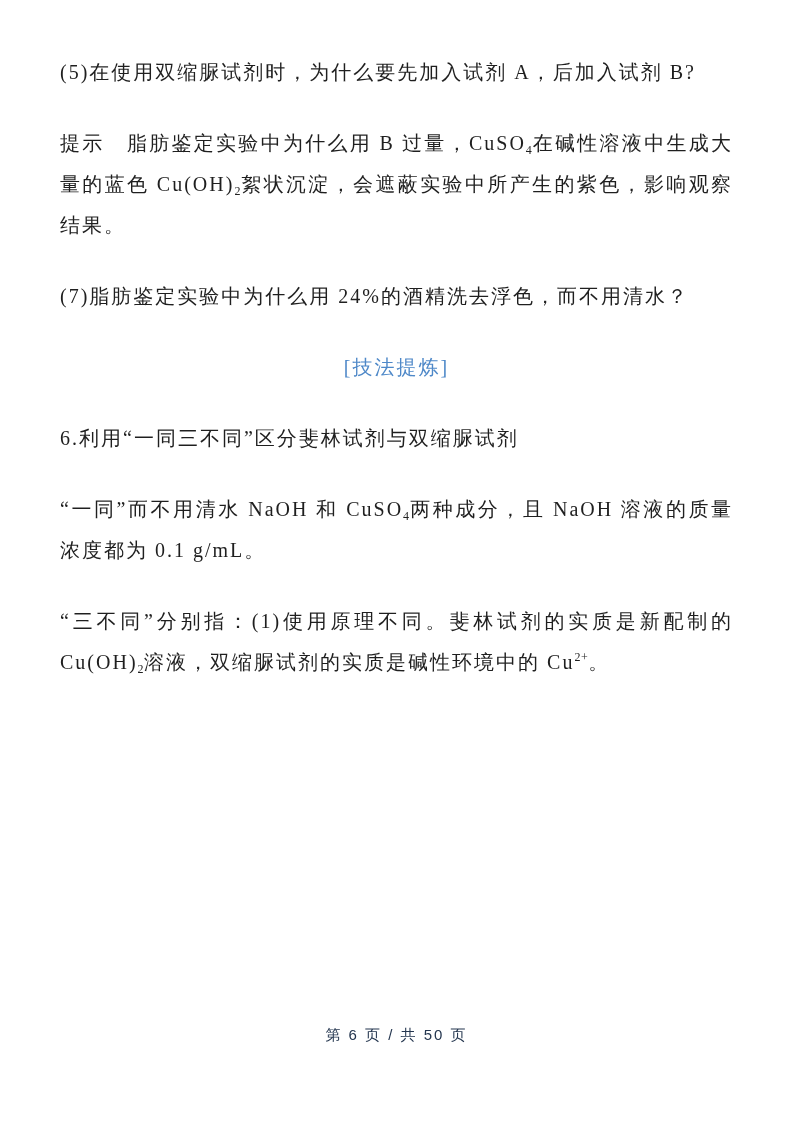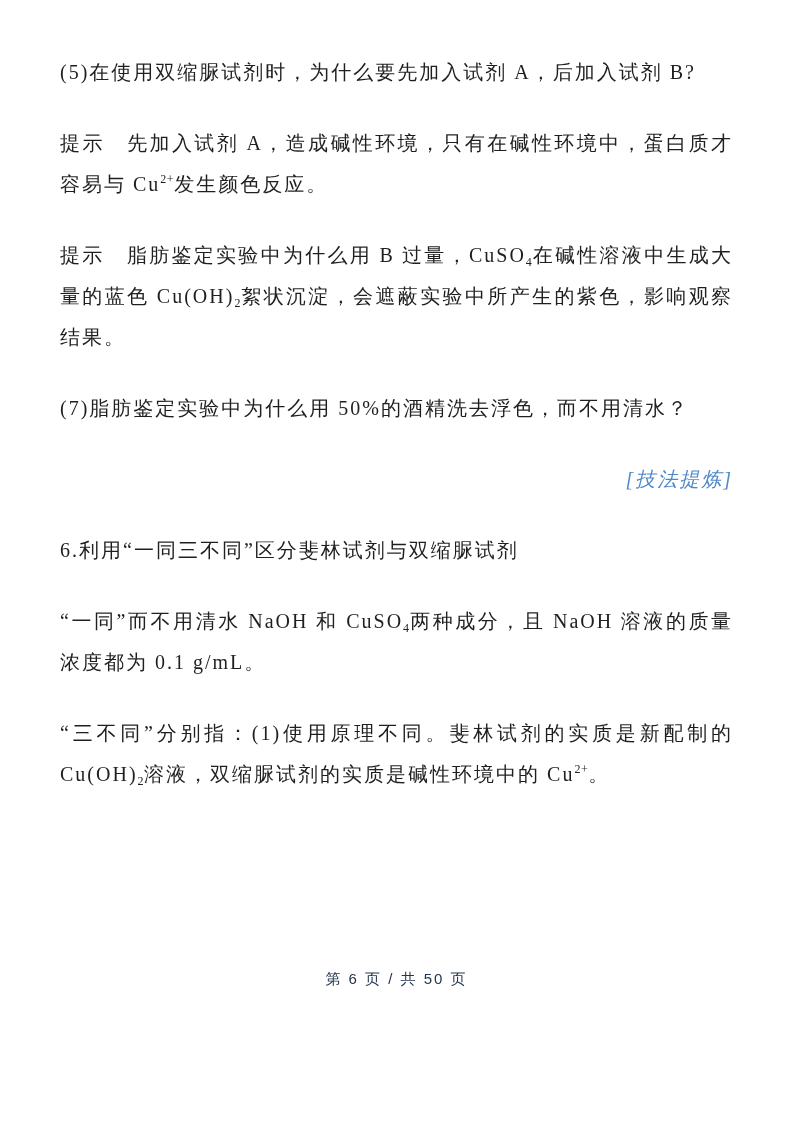--- a/index.html
+++ b/index.html
@@ -34,51 +34,49 @@
     margin: 0 0 30px 0;
     font-size: 20px;
     line-height: 41px;
     letter-spacing: 2px;
     color: var(--text-color);
     text-align: justify;
     text-justify: inter-ideograph;
   }
   .para.section-heading {
     color: var(--accent-blue);
-    text-align: right;
-    font-style: italic;
+    text-align: center;
   }
   .para sub, .para sup {
     font-size: 12px;
     line-height: 0;
     letter-spacing: 0.5px;
   }
   .para sub { vertical-align: -4px; }
   .para sup { vertical-align: 8px; }
   .footer {
     position: absolute;
-    top: 970px;
+    top: 1026px;
     left: 0;
     right: 0;
     text-align: center;
     font-family: "Liberation Sans", "DejaVu Sans", sans-serif;
     font-size: 15px;
     letter-spacing: 2px;
     color: var(--footer-color);
   }
 </style>
 </head>
 <body>
 
 <div class="page">
   <div class="content">
       <p class="para question"><span>(5)在使用双缩脲试剂时，为什么要先加入试剂 A，后加入试剂 B?</span></p>
-      <p class="para hint"><span>提示　先加入试剂 A，造成碱性环境，只有在碱性环境中，蛋白质才容易与 Cu</span><sup>2+</sup><span>发生颜色反应。</span></p>
       <p class="para hint"><span>提示　脂肪鉴定实验中为什么用 B 过量，CuSO</span><sub>4</sub><span>在碱性溶液中生成大量的蓝色 Cu(OH)</span><sub>2</sub><span>絮状沉淀，会遮蔽实验中所产生的紫色，影响观察结果。</span></p>
-      <p class="para question"><span>(7)脂肪鉴定实验中为什么用 50%的酒精洗去浮色，而不用清水？</span></p>
+      <p class="para question"><span>(7)脂肪鉴定实验中为什么用 24%的酒精洗去浮色，而不用清水？</span></p>
       <p class="para section-heading"><span>[技法提炼]</span></p>
       <p class="para numbered-point"><span>6.利用“一同三不同”区分斐林试剂与双缩脲试剂</span></p>
       <p class="para body"><span>“一同”而不用清水 NaOH 和 CuSO</span><sub>4</sub><span>两种成分，且 NaOH 溶液的质量浓度都为 0.1 g/mL。</span></p>
       <p class="para body"><span>“三不同”分别指：(1)使用原理不同。斐林试剂的实质是新配制的 Cu(OH)</span><sub>2</sub><span>溶液，双缩脲试剂的实质是碱性环境中的 Cu</span><sup>2+</sup><span>。</span></p>
     </div>
   <div class="footer">
     <span>第 6 页 / 共 50 页</span>
   </div>
 </div>
 

